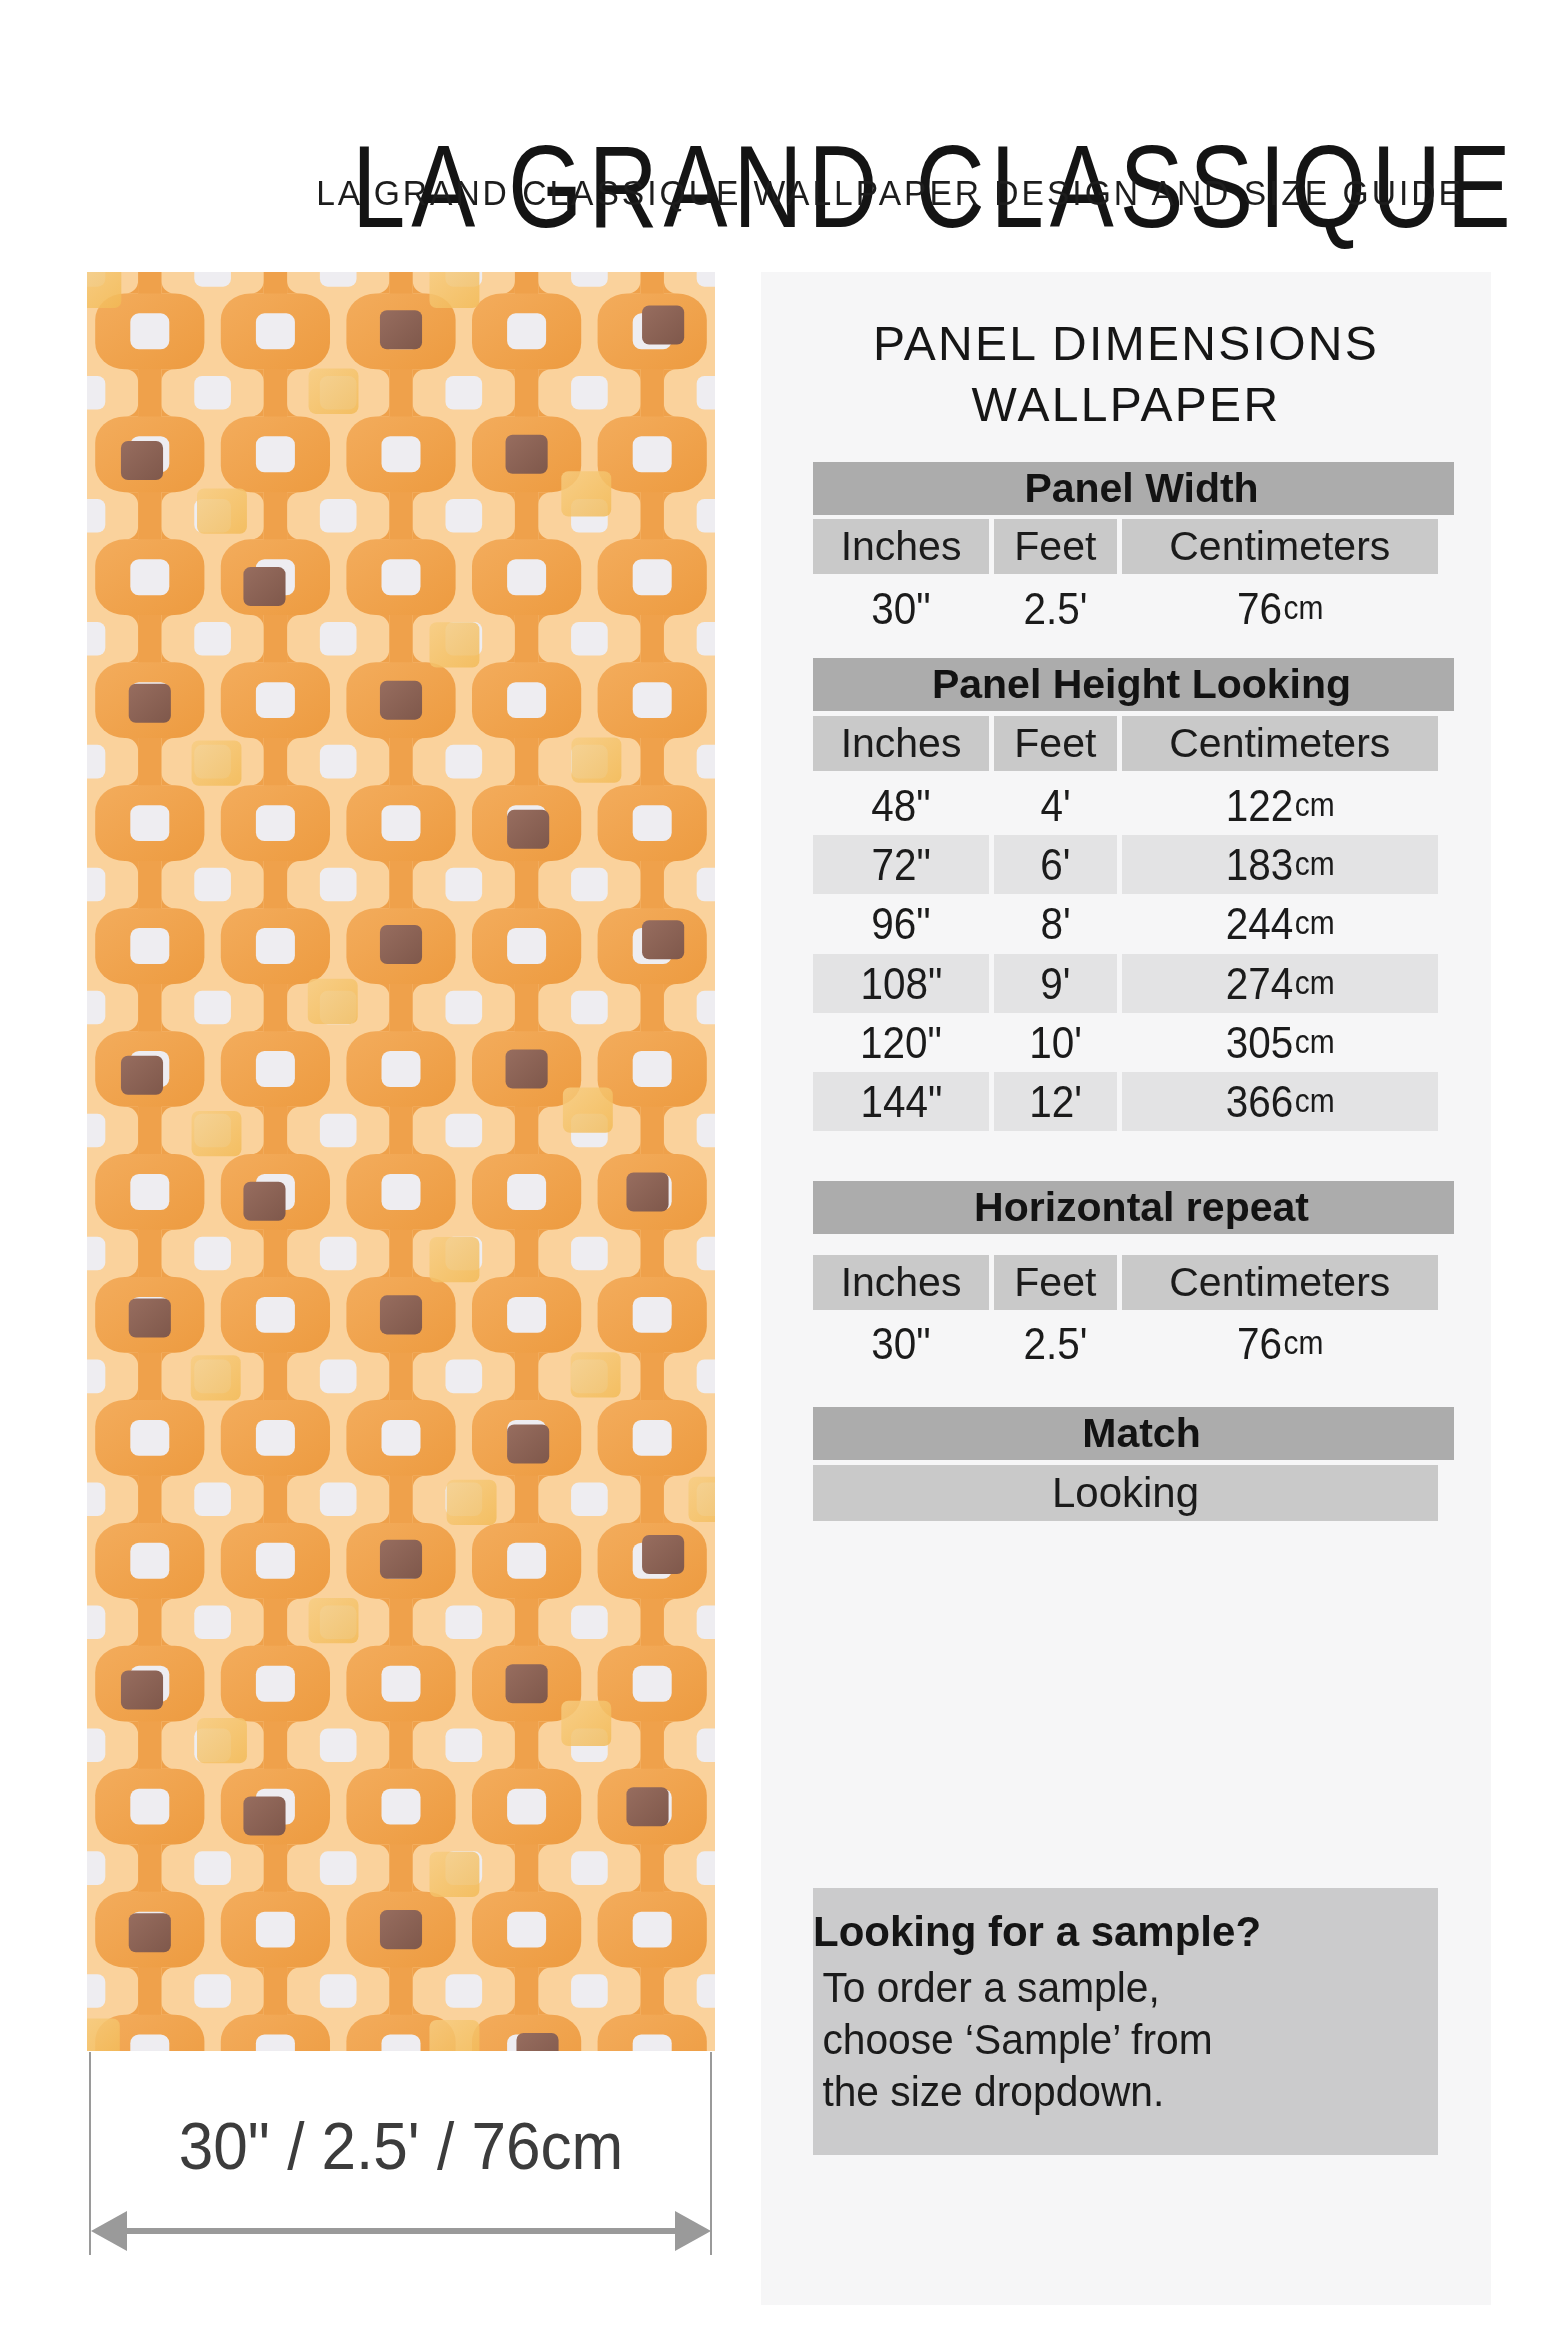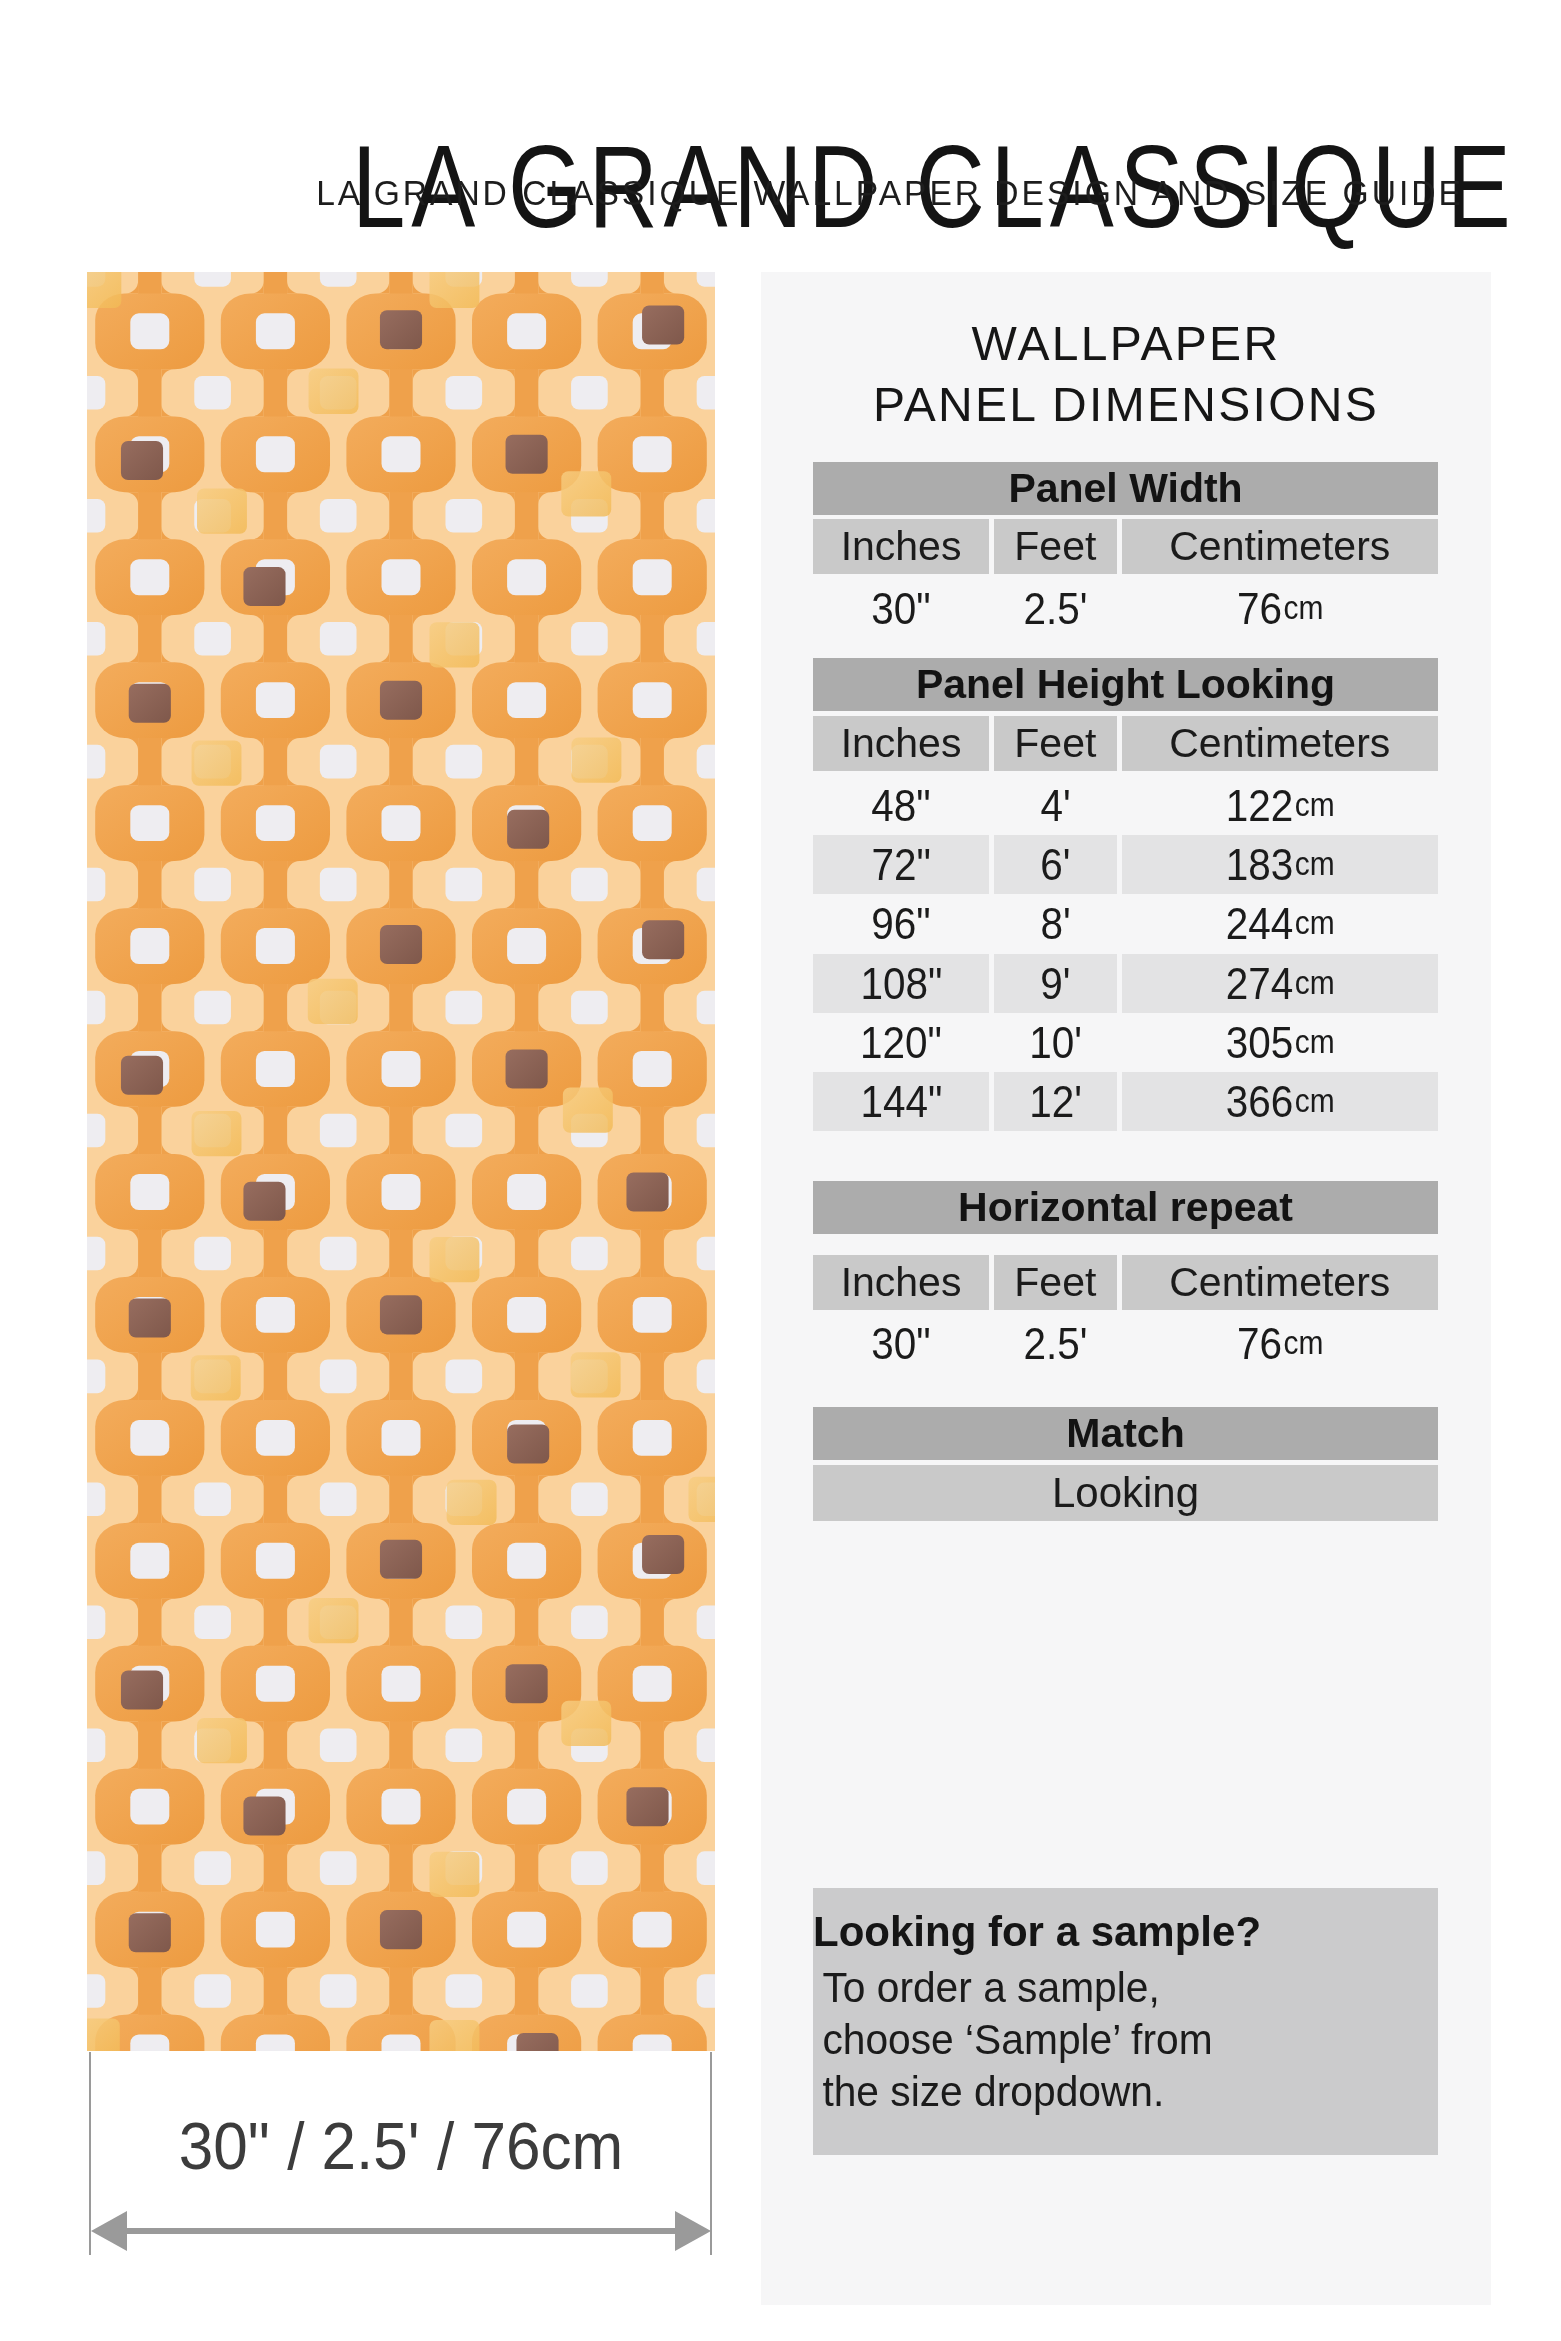--- a/index.html
+++ b/index.html
@@ -24,21 +24,21 @@
   .arrow-shaft{position:absolute;left:117px;top:2228px;width:568px;height:5.5px;background:var(--arrow,#9a9a9a);}
   .arrow-head{position:absolute;top:2211px;width:0;height:0;border-top:20px solid transparent;border-bottom:20px solid transparent;}
   .arrow-head.left{left:91px;border-right:36px solid var(--arrow,#9a9a9a);}
   .arrow-head.right{left:675px;border-left:36px solid var(--arrow,#9a9a9a);}
   
   .panel{position:absolute;left:761px;top:272px;width:730px;height:2033px;background:var(--panel-bg,#F6F6F7);}
   .panel-heading{position:absolute;top:41px;left:0;width:100%;text-align:center;
         font-size:48px;font-weight:400;letter-spacing:2.3px;line-height:61px;color:#161616;}
   .tbl{position:absolute;left:52px;width:625px;}
   .bar{background:var(--header-bar,#ACACAC);display:flex;align-items:center;justify-content:center;
-        height:53px;font-size:41px;font-weight:700;color:#131313;}
+        height:53px;font-size:41px;font-weight:700;color:#131313;padding-left:16px;}
   .row{display:grid;grid-template-columns:286fr 200fr 514fr;column-gap:4.7px;}
   .row .cell{display:flex;align-items:center;justify-content:center;white-space:nowrap;}
   .row.sub{height:55px;font-size:41px;font-weight:400;text-align:right;}
   .row.sub .cell{background:var(--subheader,#C9C9C9);}
   .row.vals{height:59px;font-size:44px;font-weight:400;}
   .row.vals .cell{transform:scaleX(.92);}
   .row.vals.alt .cell{background:var(--alt-row,#E3E3E4);transform:none;}
   .row.vals.alt .cell .sq{display:flex;align-items:center;transform:scaleX(.92);}
   .unit{font-size:.74em;margin-left:1.6px;}
   .match-val{background:var(--subheader,#C9C9C9);display:flex;align-items:center;justify-content:center;
@@ -671,22 +671,22 @@
 
   <div class="dim-label">30" / 2.5' / 76cm</div>
   <div class="vline left"></div>
   <div class="vline right"></div>
   <div class="arrow-shaft"></div>
   <div class="arrow-head left"></div>
   <div class="arrow-head right"></div>
 
   <aside class="panel">
     <div class="panel-heading">
+      <div>PANEL DIMENSIONS</div>
       <div>WALLPAPER</div>
-      <div>PANEL DIMENSIONS</div>
     </div>
 
     <div class="tbl bar" style="top:190px">Panel Width</div>
     <div class="tbl row sub" style="top:247px">
       <div class="cell">Inches</div>
       <div class="cell">Feet</div>
       <div class="cell">Centimeters</div>
     </div>
     <div class="tbl row vals" style="top:307px">
       <div class="cell">30"</div>

